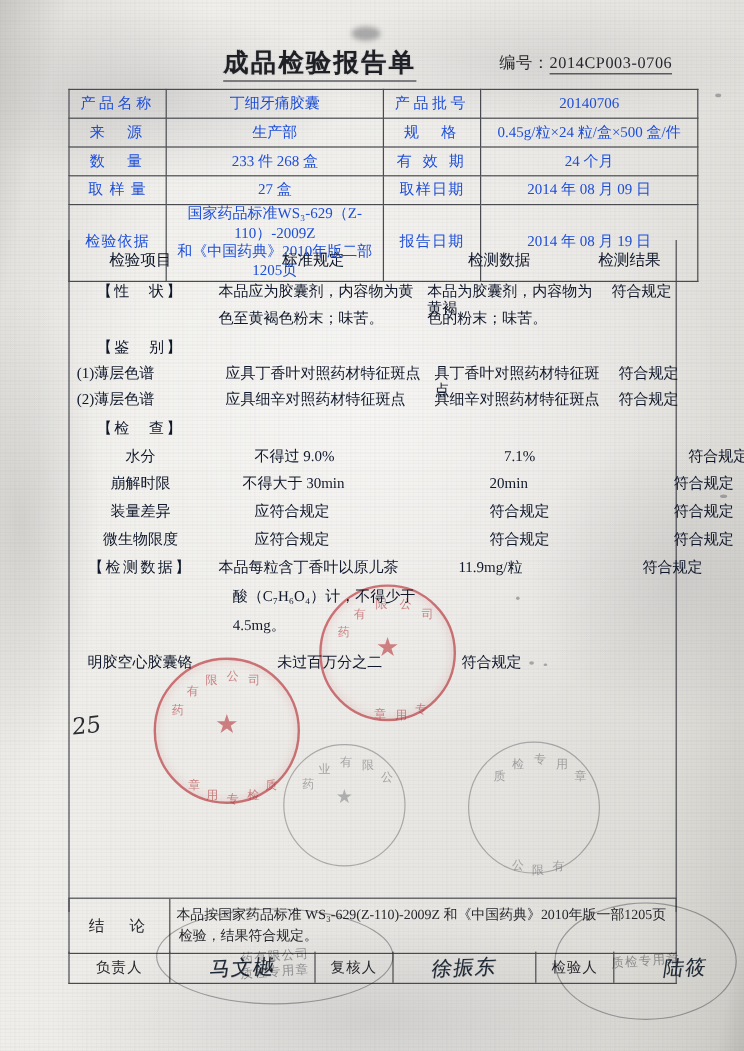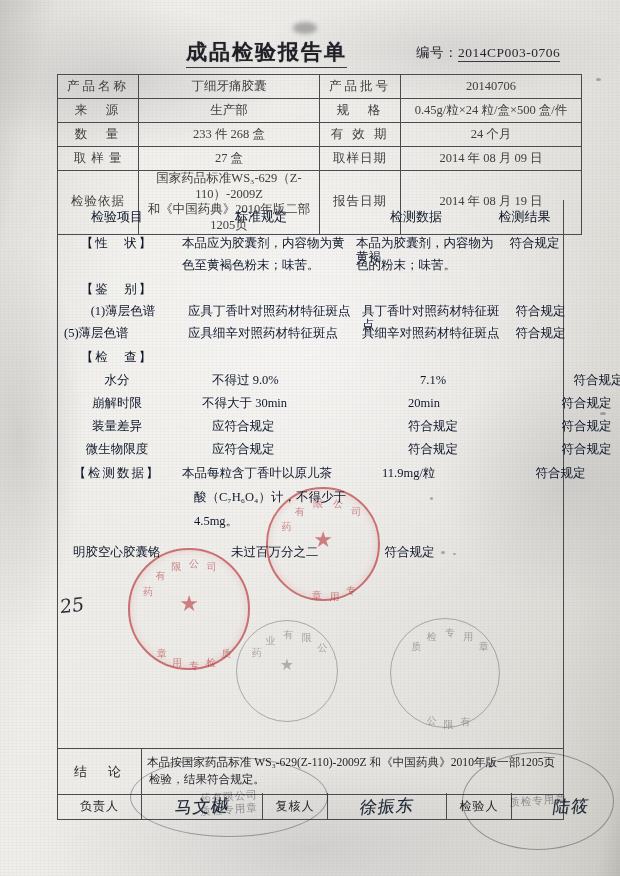--- a/index.html
+++ b/index.html
@@ -65,21 +65,21 @@
   table{border-collapse:collapse;}
   #hdr{
     position:absolute;left:57px;top:74px;width:505px;
     table-layout:fixed;
   }
   #hdr td{
     border:1px solid #4a4b51;
     font-size:12.5px;
     height:23px;
     padding:0 2px;
-    color:#404040;
+    color:#1d4ed8;
     text-align:center;
     vertical-align:middle;
     line-height:1.25;
   }
   .lbl{letter-spacing:3px;width:76px;}
   .lbl2{letter-spacing:1px;}
   .val{width:176px;}
   .small{font-size:10.5px;letter-spacing:0;line-height:1.25;}
 
   
@@ -265,27 +265,27 @@
       <div class="c3">色的粉末；味苦。</div>
       <div class="c4"></div>
     </div>
     <div class="rowline" style="top:82px">
       <div class="c1 bracket">【鉴　别】</div>
       <div class="c2"></div>
       <div class="c3"></div>
       <div class="c4"></div>
     </div>
     <div class="rowline" style="top:104px">
-      <div class="c1" style="text-align:center;padding-left:6px">(1)薄层色谱</div>
+      <div class="c1" style="text-align:left;padding-left:6px">(1)薄层色谱</div>
       <div class="c2">应具丁香叶对照药材特征斑点</div>
       <div class="c3">具丁香叶对照药材特征斑点</div>
       <div class="c4">符合规定</div>
     </div>
     <div class="rowline" style="top:126px">
-      <div class="c1" style="text-align:left;padding-left:6px">(5)薄层色谱</div>
+      <div class="c1" style="text-align:left;padding-left:6px">(2)薄层色谱</div>
       <div class="c2">应具细辛对照药材特征斑点</div>
       <div class="c3">具细辛对照药材特征斑点</div>
       <div class="c4">符合规定</div>
     </div>
     <div class="rowline" style="top:150px">
       <div class="c1 bracket">【检　查】</div>
       <div class="c2"></div>
       <div class="c3"></div>
       <div class="c4"></div>
     </div>

